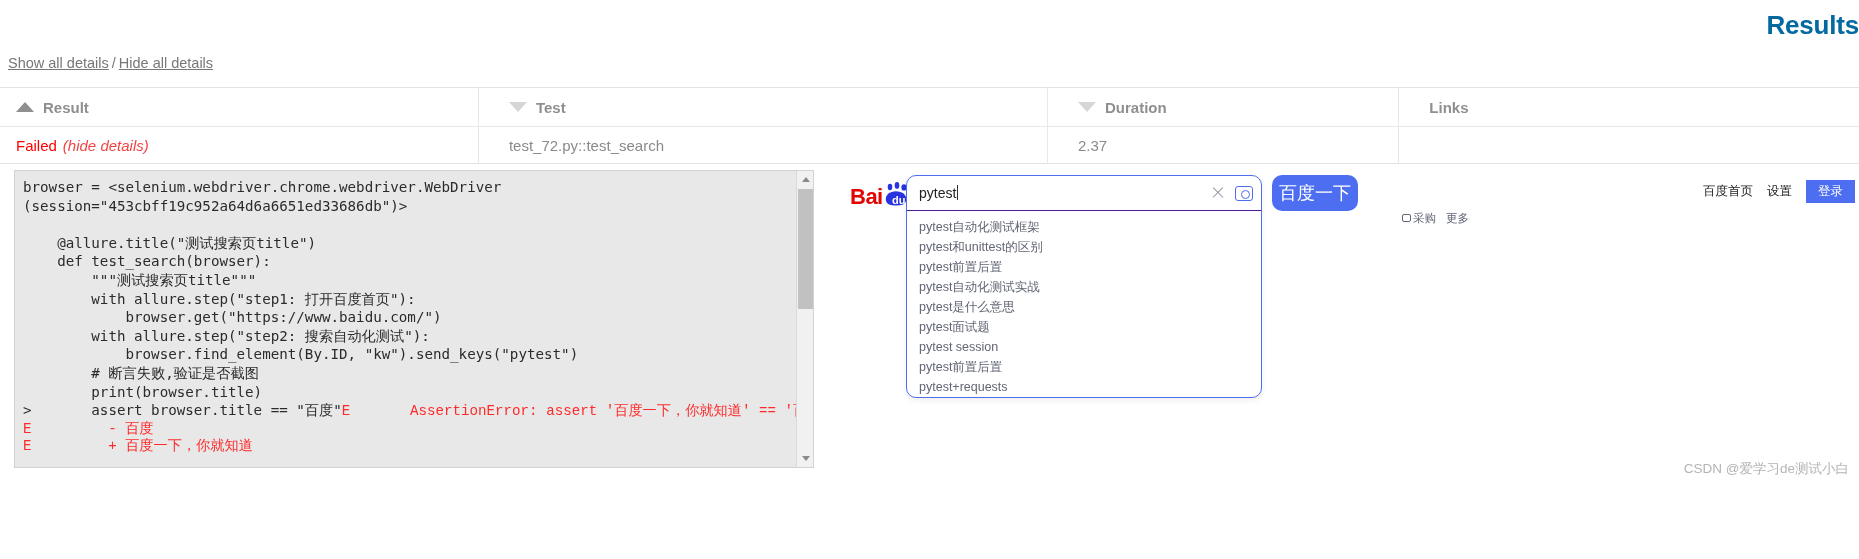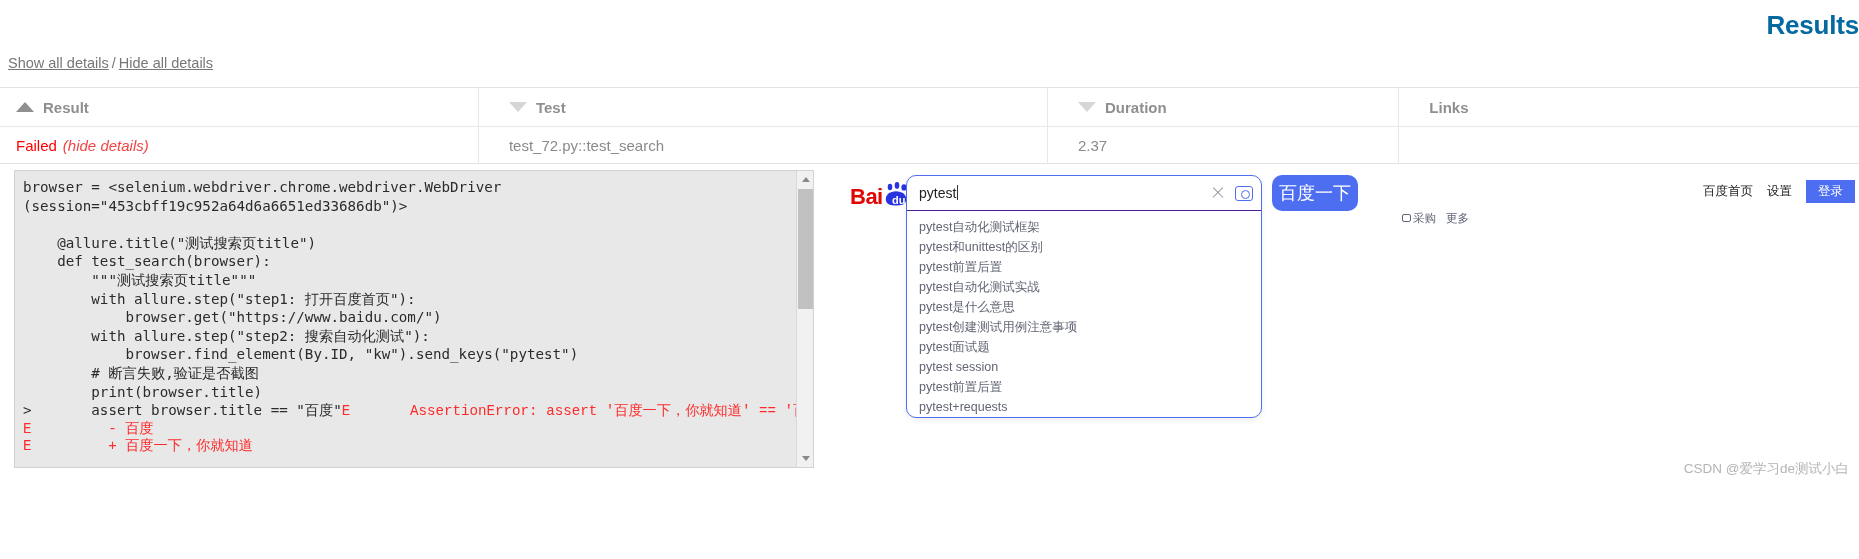--- a/index.html
+++ b/index.html
@@ -401,21 +401,20 @@
         <span class="clear-icon"></span>
         <span class="cam-icon"></span>
       </div>
 
       <div class="sugg-list">
         <div class="sugg-item">pytest自动化测试框架</div>
         <div class="sugg-item">pytest和unittest的区别</div>
         <div class="sugg-item">pytest前置后置</div>
         <div class="sugg-item">pytest自动化测试实战</div>
         <div class="sugg-item">pytest是什么意思</div>
-        <div class="sugg-item">pytest创建测试用例注意事项</div>
         <div class="sugg-item">pytest面试题</div>
         <div class="sugg-item">pytest session</div>
         <div class="sugg-item">pytest前置后置</div>
         <div class="sugg-item">pytest+requests</div>
       </div>
     </div>
 
     <div class="search-submit">百度一下</div>
 
     <div class="top-nav">

